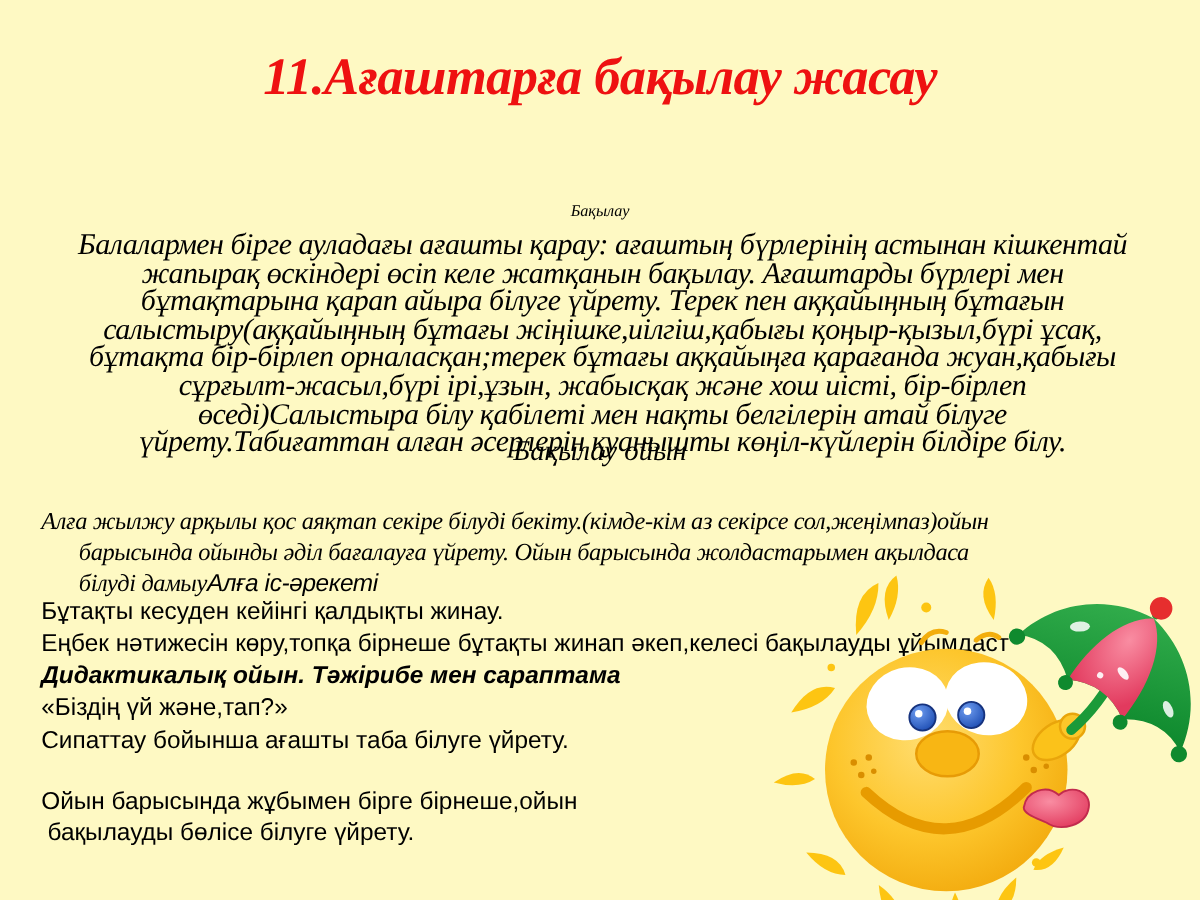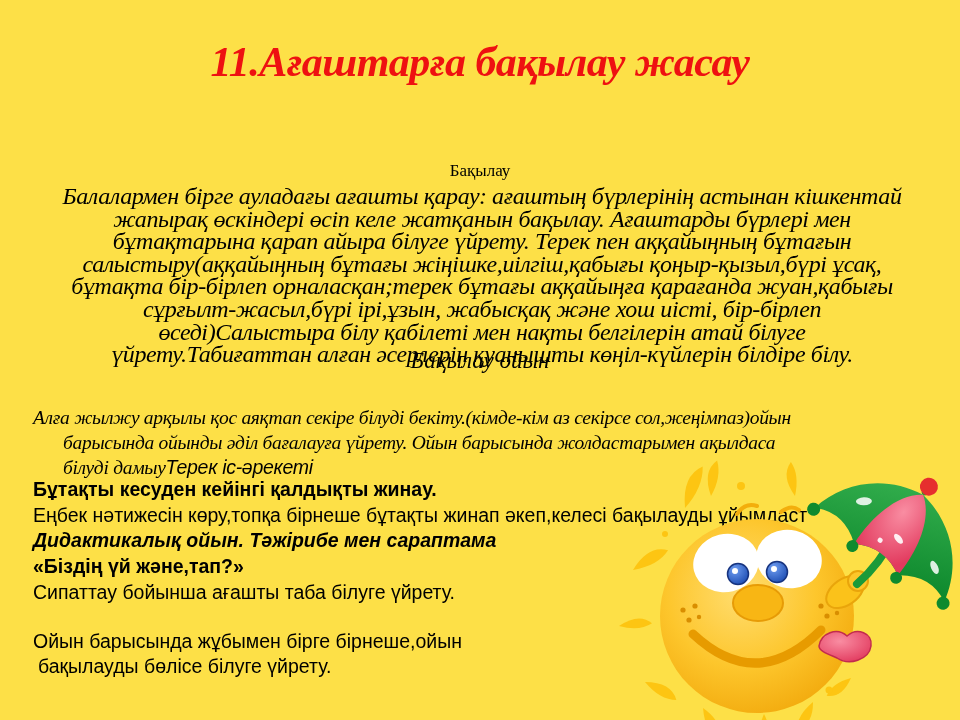--- a/index.html
+++ b/index.html
@@ -1,34 +1,34 @@
 <!DOCTYPE html>
 <html><head>
 <meta charset="utf-8">
 <style>
   html,body{margin:0;padding:0;background:#ffffff;}
   .slide{
     position:relative;
     width:960px;height:720px;
-    background:#fde047;
+    background:#fef9c3;
     overflow:hidden;
     font-family:"Liberation Serif",serif;
     color:#000;
   }
   .title{
     position:absolute;top:38px;left:0;right:0;
     text-align:center;
     font-family:"Liberation Serif",serif;
     font-style:italic;font-weight:bold;
     font-size:42px;letter-spacing:-0.5px;
   }
   .caption{
     position:absolute;top:161px;left:0;right:0;
     text-align:center;
-    font-size:17px;
+    font-style:italic;font-size:13px;
   }
   .obs-par{
     position:absolute;top:185px;left:56px;right:52px;
     text-align:center;
     font-style:italic;
     font-size:24px;line-height:22.6px;
     letter-spacing:-0.4px;
   }
   .game-heading{
     position:absolute;top:348px;left:0;right:0;
@@ -47,42 +47,42 @@
   }
   .labor-inline{
     font-family:"Liberation Sans",sans-serif;
     font-style:italic;
   }
   .line{
     position:absolute;left:33px;white-space:nowrap;
     font-family:"Liberation Sans",sans-serif;
     font-size:19.5px;
   }
-  .l-bold{font-weight:bold;}
+  .l-bold{font-weight:normal;}
   .l-bolditalic{font-weight:bold;font-style:italic;text-align:right;}
   .l-italic{font-style:italic;}
   .illustration{
     position:absolute;left:598px;top:450px;width:362px;height:270px;
   }
 </style>
 </head>
 <body>
 
 <div class="slide">
 
   <div class="title" style="color:#ee1111">11.Ағаштарға бақылау жасау</div>
 
   <div class="caption">Бақылау</div>
 
   <div class="obs-par">Балалармен бірге ауладағы ағашты қарау: ағаштың бүрлерінің астынан кішкентай жапырақ өскіндері өсіп келе жатқанын бақылау. Ағаштарды бүрлері мен бұтақтарына қарап айыра білуге үйрету. Терек пен аққайыңның бұтағын салыстыру(аққайыңның бұтағы жіңішке,иілгіш,қабығы қоңыр-қызыл,бүрі ұсақ, бұтақта бір-бірлеп орналасқан;терек бұтағы аққайыңға қарағанда жуан,қабығы сұрғылт-жасыл,бүрі ірі,ұзын, жабысқақ және хош иісті, бір-бірлеп өседі)Салыстыра білу қабілеті мен нақты белгілерін атай білуге үйрету.Табиғаттан алған әсерлерін қуанышты көңіл-күйлерін білдіре білу.</div>
 
   <div class="game-heading">Бақылау ойын</div>
 
 
-  <div class="game-desc"><span>Алға жылжу арқылы қос аяқтап секіре білуді бекіту.(кімде-кім  аз секірсе сол,жеңімпаз)ойын  барысында ойынды әділ бағалауға үйрету. Ойын барысында жолдастарымен  ақылдаса білуді дамыу</span><span class="labor-inline">Терек іс-әрекеті</span></div>
+  <div class="game-desc"><span>Алға жылжу арқылы қос аяқтап секіре білуді бекіту.(кімде-кім  аз секірсе сол,жеңімпаз)ойын  барысында ойынды әділ бағалауға үйрету. Ойын барысында жолдастарымен  ақылдаса білуді дамыу</span><span class="labor-inline">Алға іс-әрекеті</span></div>
 
   <div class="line l-bold" style="top:478px">Бұтақты кесуден кейінгі қалдықты жинау.</div>
 
   <div class="line" style="top:504px">Еңбек нәтижесін көру,топқа бірнеше бұтақты жинап әкеп,келесі бақылауды ұйымдаст</div>
 
   <div class="line l-bolditalic" style="top:529px">Дидактикалық ойын. Тәжірибе мен сараптама</div>
 
   <div class="line l-bold" style="top:555px">«Біздің үй және,тап?»</div>
 
   <div class="line" style="top:581px">Сипаттау бойынша ағашты таба білуге үйрету.</div>

